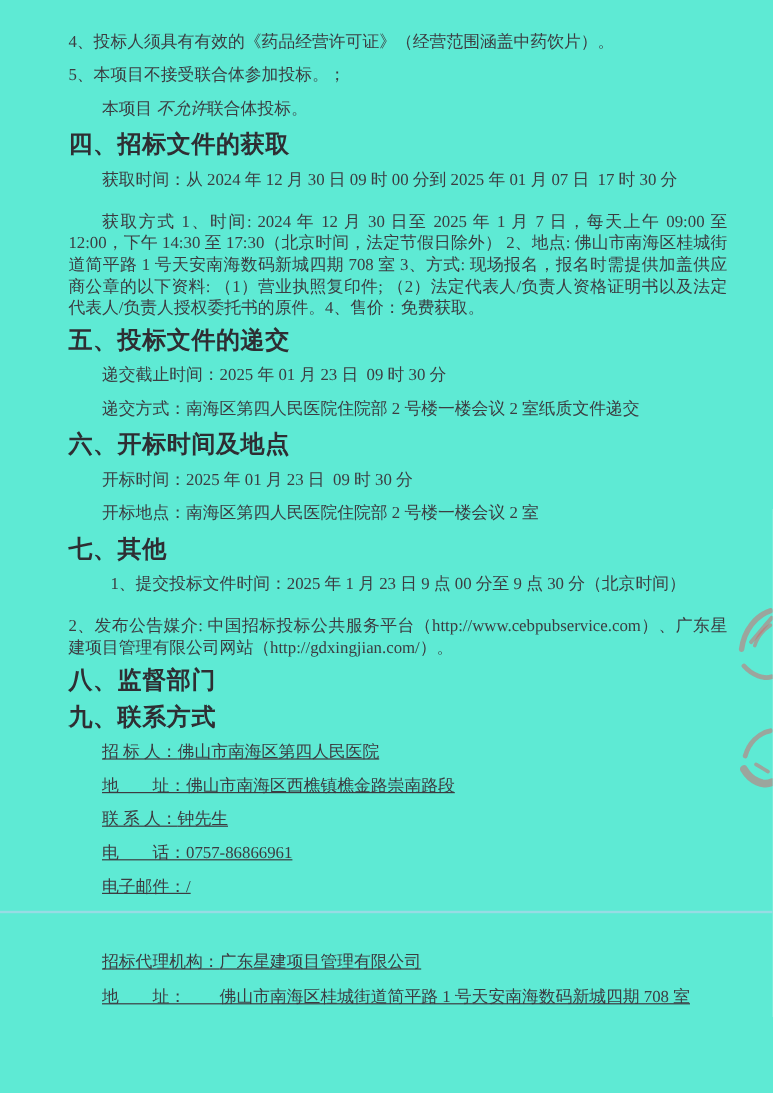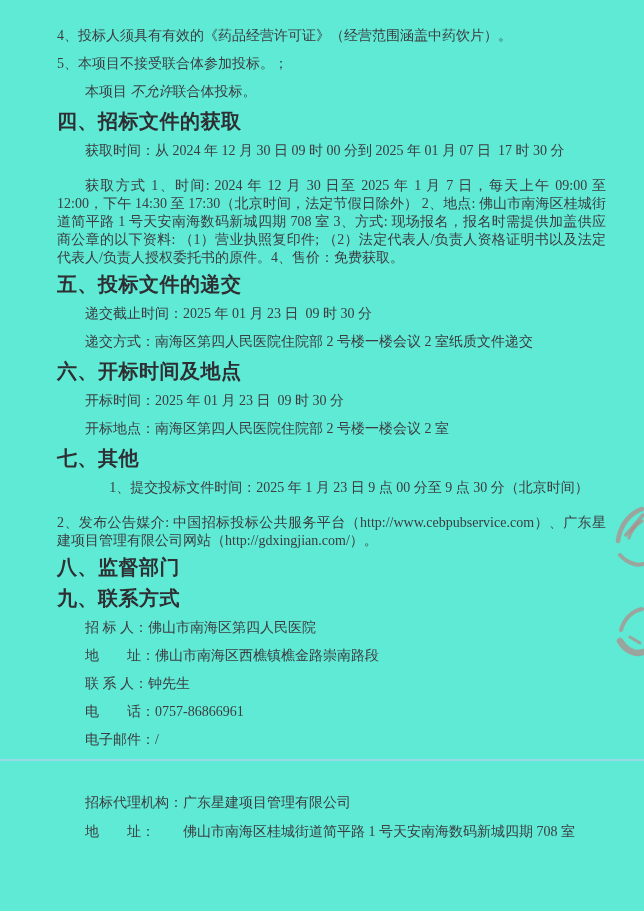--- a/index.html
+++ b/index.html
@@ -20,21 +20,21 @@
   .content{
     padding:26px 38px 0 57px;
   }
   .line{
     font-size:14px;
     line-height:20px;
     margin:0 0 8px 0;
     white-space:pre-wrap;
   }
   .indent2{text-indent:2em;}
-  .indent25{text-indent:2.5em;text-align:center;}
+  .indent25{text-indent:2.5em;}
   .para{
     font-size:14px;
     line-height:18px;
     margin:16px 0 6px 0;
     text-align:justify;
   }
   .para.first-indent{text-indent:2em;}
   h2.sec-title{
     font-size:20px;
     line-height:22px;
@@ -43,20 +43,21 @@
     margin:2px 0 9px 0;
     letter-spacing:0.5px;
   }
   em.ital{font-style:italic;font-weight:400;}
   .contact-row{
     font-size:14px;
     line-height:20px;
     margin:0 0 8px 0;
     padding-left:28px;
     white-space:pre-wrap;
+    text-decoration:underline;
   }
   .contact-row .c-label{white-space:pre-wrap;}
   .contact-row .c-value{white-space:pre-wrap;}
   .divider{
     width:644px;height:2px;
     background:#97dce4;
     margin:9px 0 0 0;
     border:none;
   }
   .footer{

